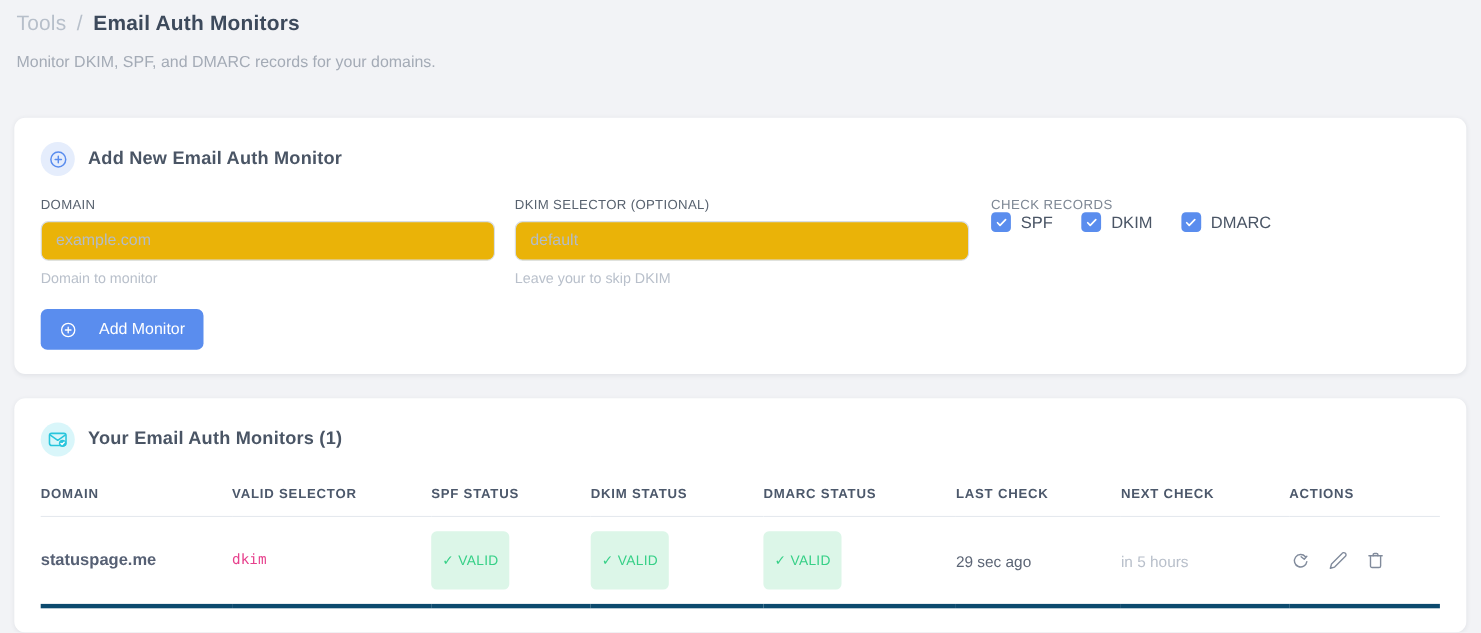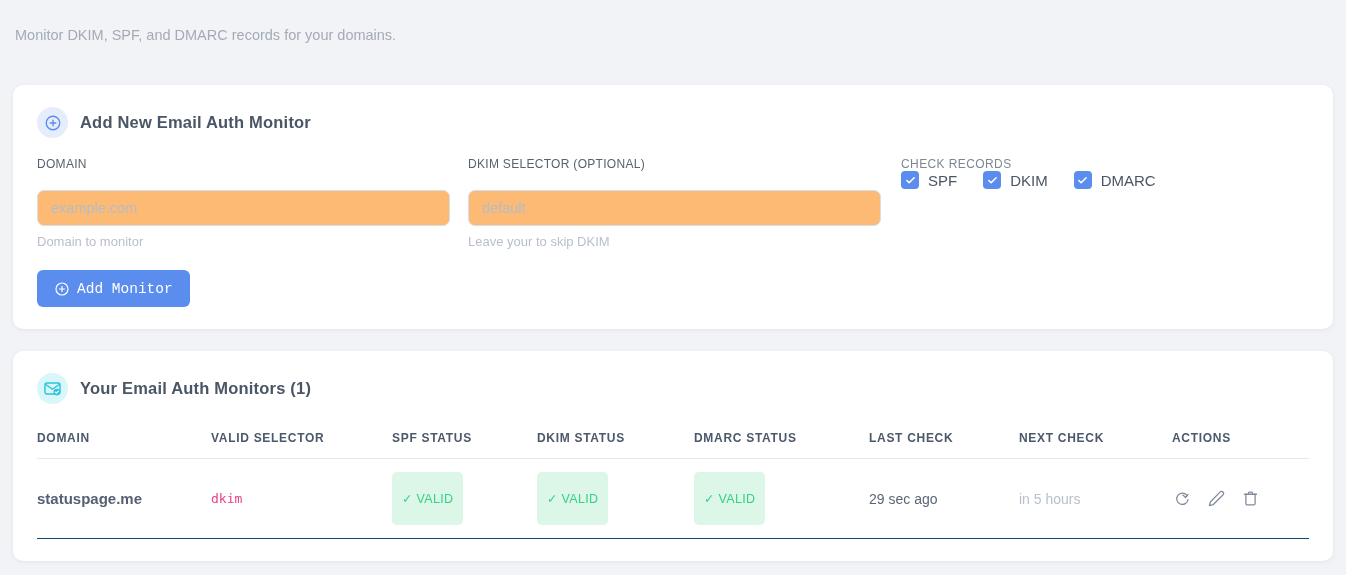--- a/index.html
+++ b/index.html
@@ -44,56 +44,56 @@
   .field { width: 413px; }
   .field-label {
     display: block; font-size: 12px; color: #58626f;
     letter-spacing: .3px; margin-bottom: 8px;
   }
   .text-input {
     width: 100%; height: 36px;
     border: 1px solid #d8dee6; border-radius: 7px;
     padding: 0 13px; font-size: 14.5px; color: #4a5565;
     font-family: "Liberation Sans", sans-serif;
-    outline: none; background: #fdba74; margin-top: 11px;
+    outline: none; background: #eab308;
   }
   .text-input::placeholder { color: #b4bcc8; }
   .helper { margin-top: 8px; font-size: 13px; color: #b9c0cb; }
 
   .check-group { margin-left: 2px; }
   .check-group-label { display: block; font-size: 12px; color: #7d8794; letter-spacing: .4px; }
   .checks { display: flex; gap: 26px; align-items: center; }
   .check-item { display: flex; align-items: flex-end; gap: 9px; cursor: pointer; }
   .checkbox {
     width: 18px; height: 18px; border-radius: 4px;
     background: #5a8dee; display: flex; align-items: center; justify-content: center;
   }
   .check-label { font-size: 15px; color: #4a5565; }
 
   .btn-primary {
     margin-top: 21px;
-    display: inline-flex; align-items: center; gap: 7px;
+    display: inline-flex; align-items: center; gap: 20px;
     background: #5a8dee; color: #ffffff;
     border: none; border-radius: 6px;
     padding: 0 17px; height: 37px;
-    font-size: 14.5px; font-family: Liberation Mono, monospace;
+    font-size: 14.5px; font-family: Liberation Sans, sans-serif;
     cursor: pointer;
   }
 
   
   table { width: 100%; border-collapse: collapse; table-layout: fixed; }
   th {
     text-align: left; font-size: 12px; font-weight: 700;
     color: #4c586b; letter-spacing: .7px;
     padding: 8px 0 13px 0;
     border-bottom: 1px solid #e5e9ee;
   }
   td {
     padding: 13px 0; vertical-align: middle;
-    border-bottom: 1px solid #0c4a6e;
+    border-bottom: 4px solid #0c4a6e;
     font-size: 14px; color: #5c6575;
   }
   td.cell-domain { font-size: 15px; font-weight: 700; color: #566074; }
   td.cell-selector { font-family: "DejaVu Sans Mono", monospace; font-size: 13px; color: #e7418d; }
   .badge-valid {
     display: inline-block;
     background: #dcf6e8; color: #36d087;
     font-size: 12.5px; font-weight: 500;
     padding: 19px 10px; border-radius: 5px;
     letter-spacing: .3px;
@@ -104,20 +104,25 @@
     background: none; border: none; padding: 2px; cursor: pointer;
     color: #818b9c; display: inline-flex; align-items: center;
   }
   .action-btn svg { display: block; }
 </style>
 </head>
 <body>
 
 <div class="page">
 
+  <div class="breadcrumb">
+    <span class="bc-section">Tools</span>
+    <span class="bc-sep">/</span>
+    <span class="bc-page">Email Auth Monitors</span>
+  </div>
   <p class="subtitle">Monitor DKIM, SPF, and DMARC records for your domains.</p>
 
   <div class="card card-add">
     <div class="card-header">
       <span class="icon-badge blue">
         <svg width="18" height="18" viewBox="0 0 24 24" fill="none" stroke="currentColor" stroke-width="1.8" stroke-linecap="round">
           <circle cx="12" cy="12" r="9"></circle>
           <path d="M12 8.2v7.6M8.2 12h7.6"></path>
         </svg>
       </span>

